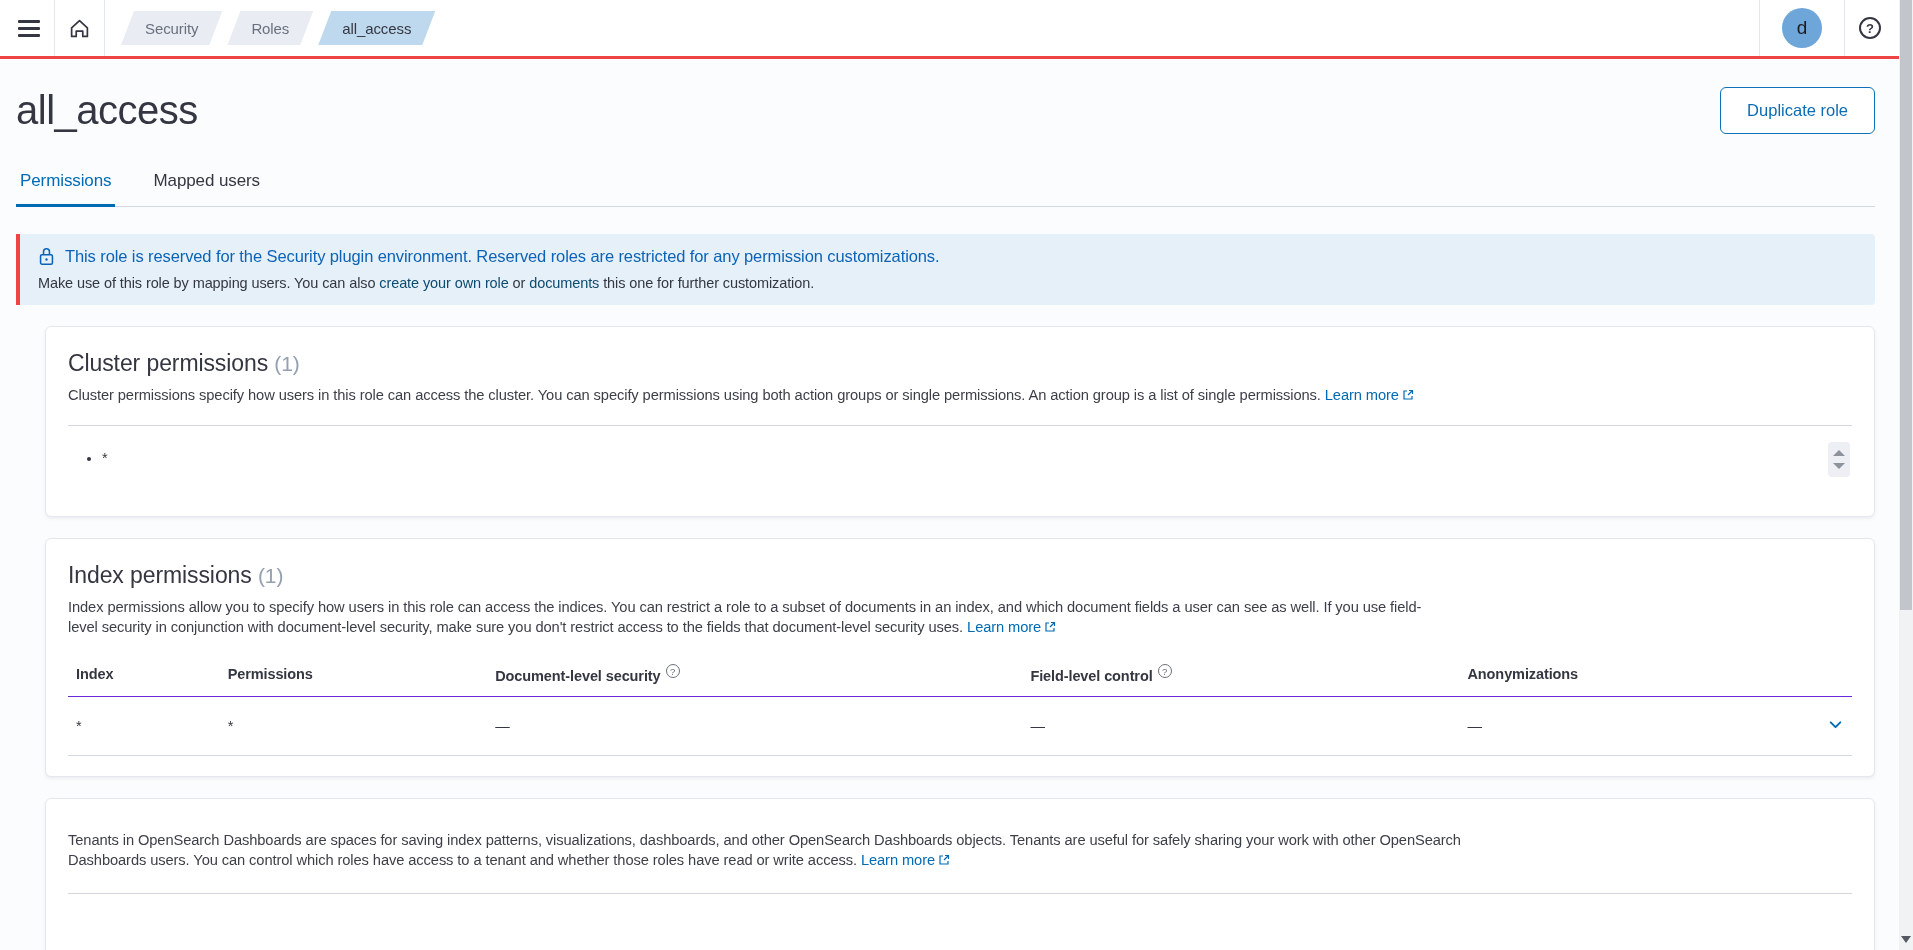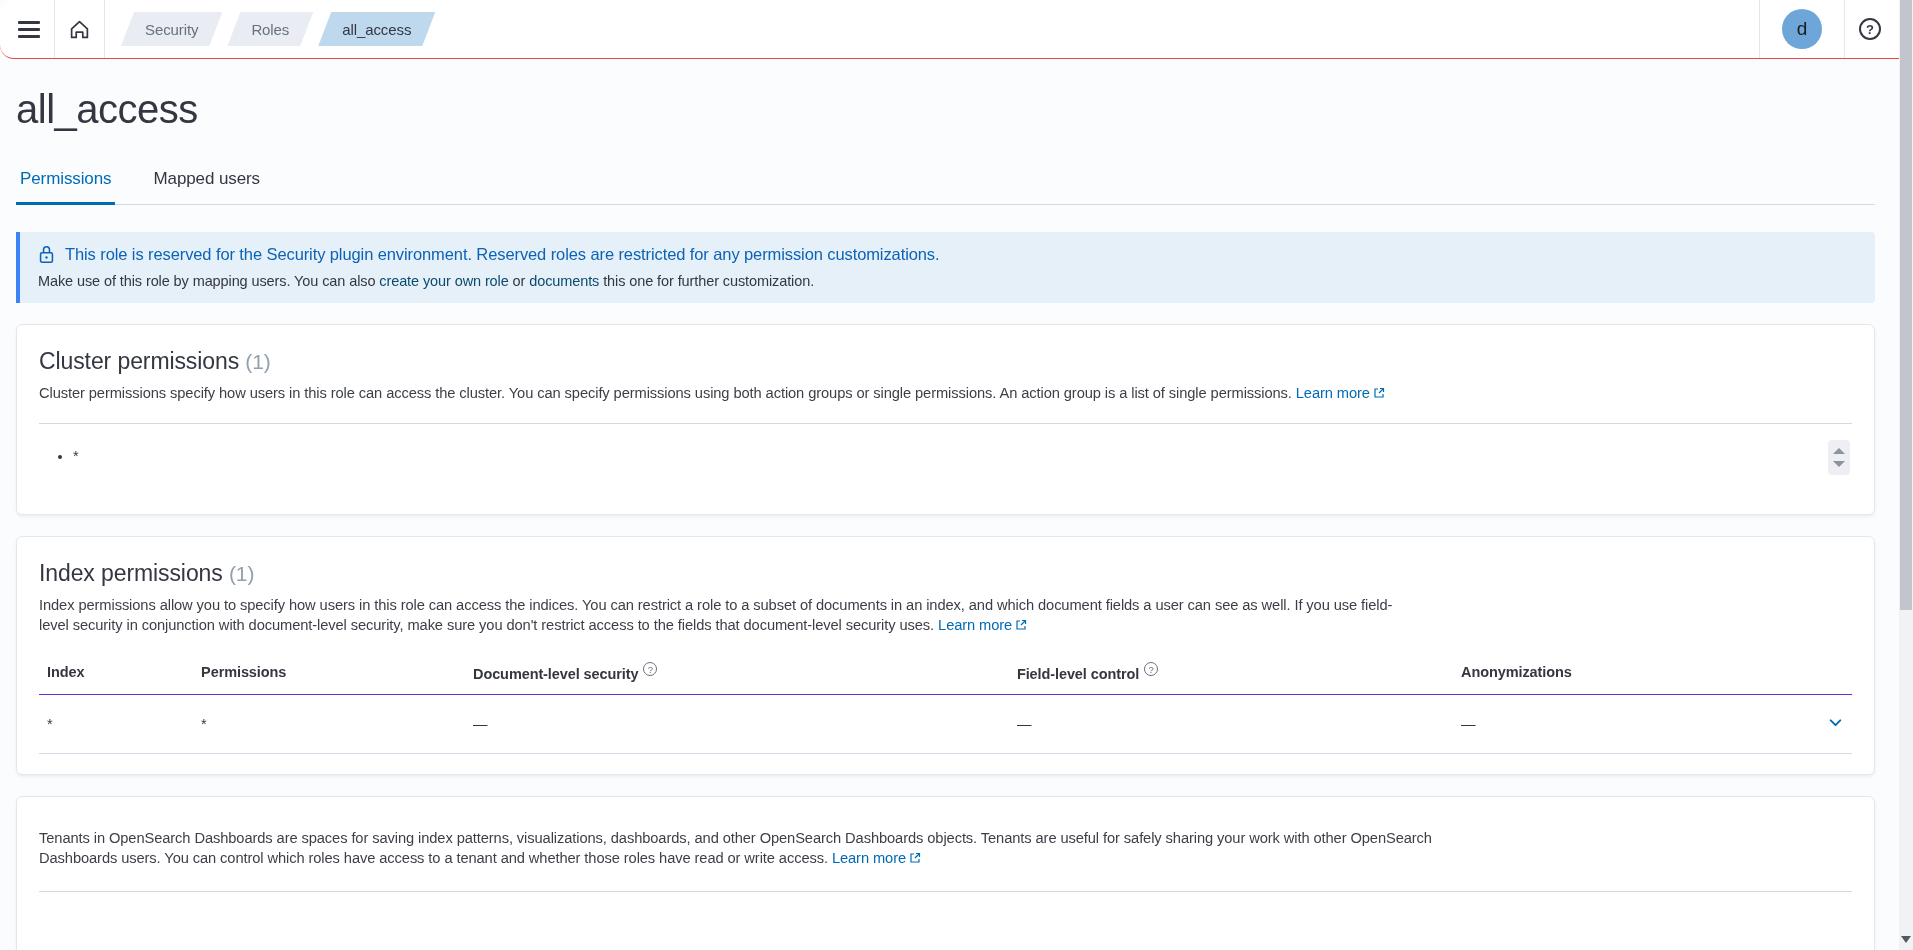--- a/index.html
+++ b/index.html
@@ -7,22 +7,22 @@
   body {
     font-family: "Liberation Sans", "DejaVu Sans", sans-serif;
     background: #fbfcfd;
     color: #343741;
     letter-spacing: -0.1px;
   }
   .app { width: 1913px; height: 950px; position: relative; }
 
   
   header {
-    height: 59px; background: #fff; border-bottom: 1px solid #ef4444;
-    display: flex; align-items: center; padding: 0 26px 0 14px; border-radius: 14px;
+    height: 59px; background: #fff; border-bottom: 3px solid #ef4444;
+    display: flex; align-items: center; padding: 0 26px 0 14px;
   }
   .icon-btn {
     background: none; border: none; cursor: pointer; display: flex;
     align-items: center; justify-content: center; padding: 0 14px; height: 100%;
   }
   .vdiv { width: 1px; height: 100%; background: #e3e8ef; }
   .hamburger { width: 22px; display: flex; flex-direction: column; gap: 4px; }
   .hamburger span { display: block; height: 3px; background: #343741; border-radius: 1px; }
   .crumbs { display: flex; align-items: center; margin-left: 16px; gap: 5px; }
   .crumb {
@@ -52,32 +52,33 @@
     border-radius: 6px; color: #0a6cb4; font-size: 16.5px; font-weight: 500;
     font-family: inherit; cursor: pointer;
   }
 
   .tabs { display: flex; gap: 34px; margin-top: 24px; border-bottom: 1px solid #d3dae6; }
   .tab { font-size: 17px; padding: 13px 4px; cursor: pointer; color: #343741; }
   .tab.active { color: #006BB4; font-weight: 500; border-bottom: 3px solid #006BB4; margin-bottom: -1px; }
 
   
   .callout {
-    margin-top: 27px; background: #e6f0f9; border-left: 4px solid #3b82f6;
+    margin-top: 27px; background: #e6f0f9; border-left: 4px solid #ef4444;
     border-radius: 0 4px 4px 0; padding: 13px 18px 14px 18px;
   }
   .callout-title { display: flex; align-items: center; gap: 10px; color: #0c63b5; font-size: 16.5px; }
   .callout-body { margin-top: 9px; font-size: 14.5px; color: #343741; }
   a.inline-link { color: #0c4a6e; text-decoration: none; cursor: pointer; }
 
   
   .panel {
     background: #fff; border: 1px solid #e4e8ee; border-radius: 6px;
     box-shadow: 0 2px 3px rgba(152,162,179,0.15); margin-top: 21px;
     padding: 23px 22px 20px 22px;
+    margin-left: 29px;
   }
   .panel h2 { font-size: 23px; font-weight: 500; color: #343741; }
   .panel h2 .count { color: #93a0b0; font-weight: 400; font-size: 21px; }
   .panel .desc { margin-top: 9px; font-size: 14.7px; line-height: 1.36; color: #3c3f47; max-width: 1380px; }
   .learn-more { color: #006BB4; text-decoration: none; cursor: pointer; white-space: nowrap; }
   .ext-icon { margin-left: 3px; vertical-align: -1px; }
   .panel hr { border: none; border-top: 1px solid #d7d7e3; margin-top: 19px; }
 
   
   .list-area { position: relative; padding: 22px 0 28px 0; }
@@ -146,20 +147,21 @@
     <div class="vdiv"></div>
     <button class="icon-btn" style="padding-right:6px;">
       <span class="help-circle">?</span>
     </button>
   </header>
 
   <main>
 
     <div class="page-header">
       <h1 class="page-title">all_access</h1>
+      <button class="dup-btn">Duplicate role</button>
     </div>
 
     <div class="tabs">
       <div class="tab active">Permissions</div>
       <div class="tab">Mapped users</div>
     </div>
 
     <div class="callout">
       <div class="callout-title">
         <svg width="17" height="19" viewBox="0 0 14 16" fill="none" stroke="#0c63b5" stroke-width="1.3">

